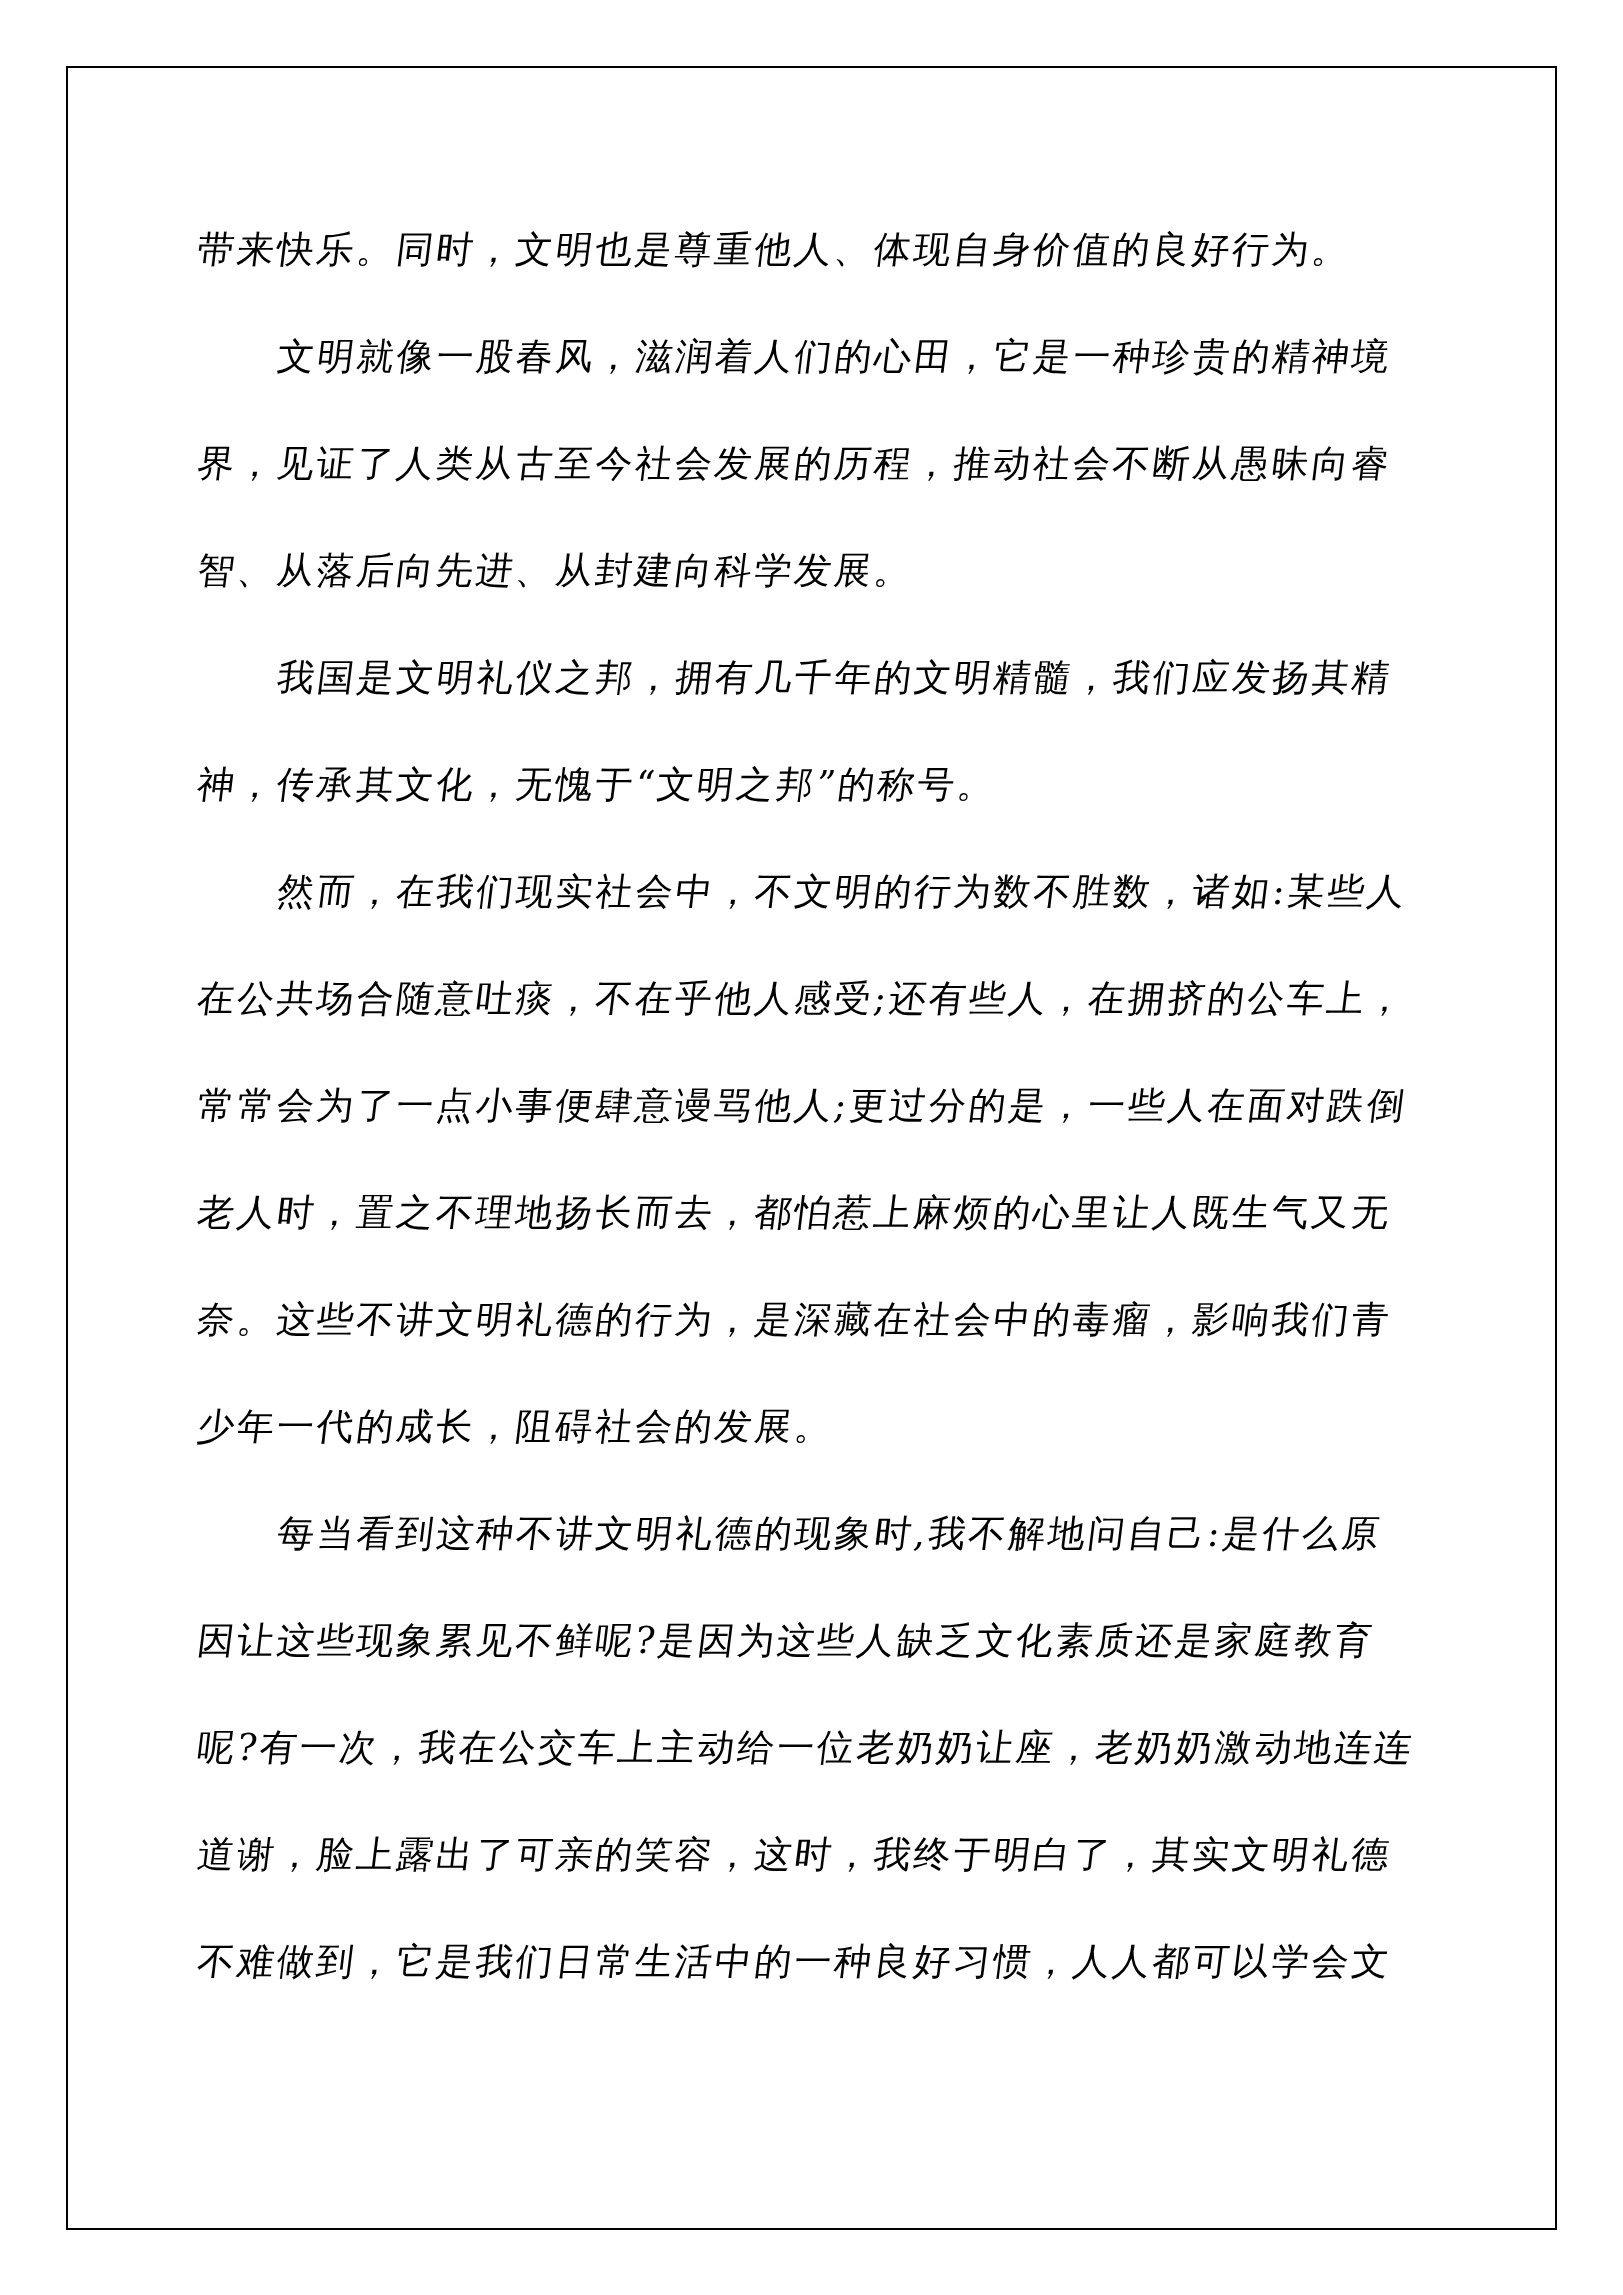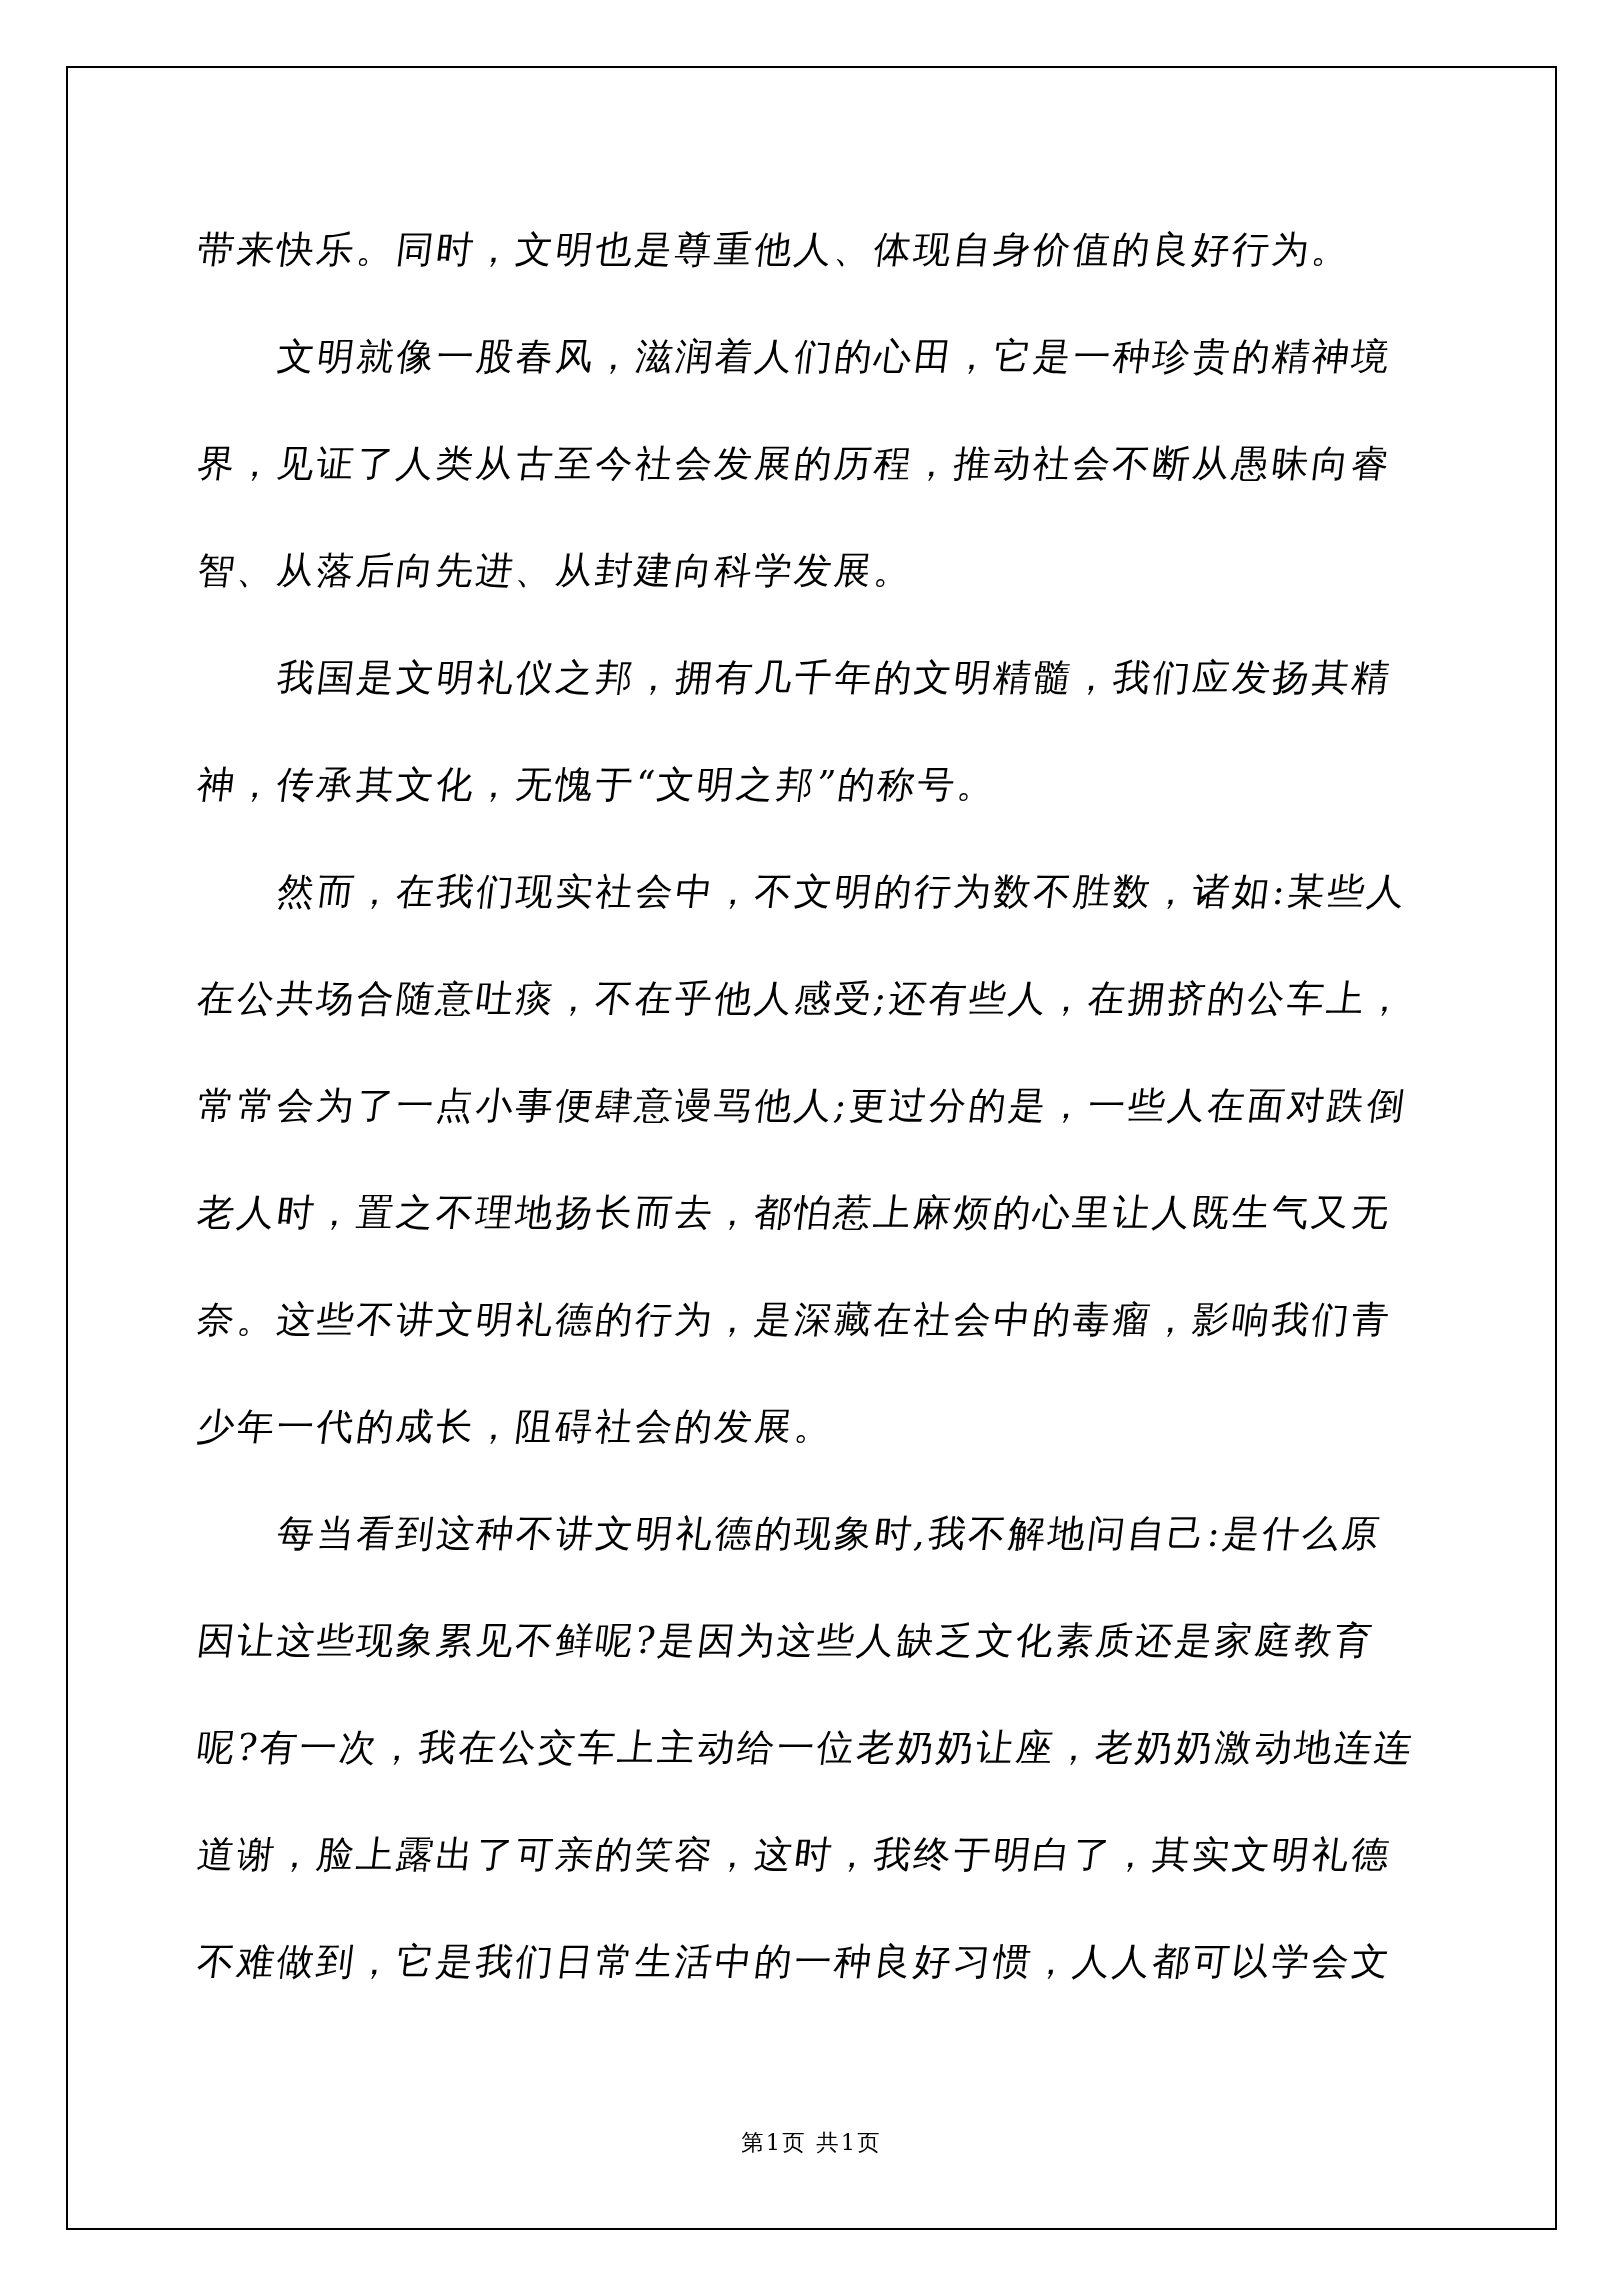--- a/index.html
+++ b/index.html
@@ -67,18 +67,15 @@
         <div class="line">常常会为了一点小事便肆意谩骂他人;更过分的是，一些人在面对跌倒</div>
         <div class="line">老人时，置之不理地扬长而去，都怕惹上麻烦的心里让人既生气又无</div>
         <div class="line">奈。这些不讲文明礼德的行为，是深藏在社会中的毒瘤，影响我们青</div>
         <div class="line">少年一代的成长，阻碍社会的发展。</div>
         <div class="line indent">每当看到这种不讲文明礼德的现象时,我不解地问自己:是什么原</div>
         <div class="line">因让这些现象累见不鲜呢?是因为这些人缺乏文化素质还是家庭教育</div>
         <div class="line">呢?有一次，我在公交车上主动给一位老奶奶让座，老奶奶激动地连连</div>
         <div class="line">道谢，脸上露出了可亲的笑容，这时，我终于明白了，其实文明礼德</div>
         <div class="line">不难做到，它是我们日常生活中的一种良好习惯，人人都可以学会文</div>
       </div>
-    <div class="footer">
-      <span>第1页 共1页</span>
-    </div>
   </div>
 </div>
 
 
 </body></html>

